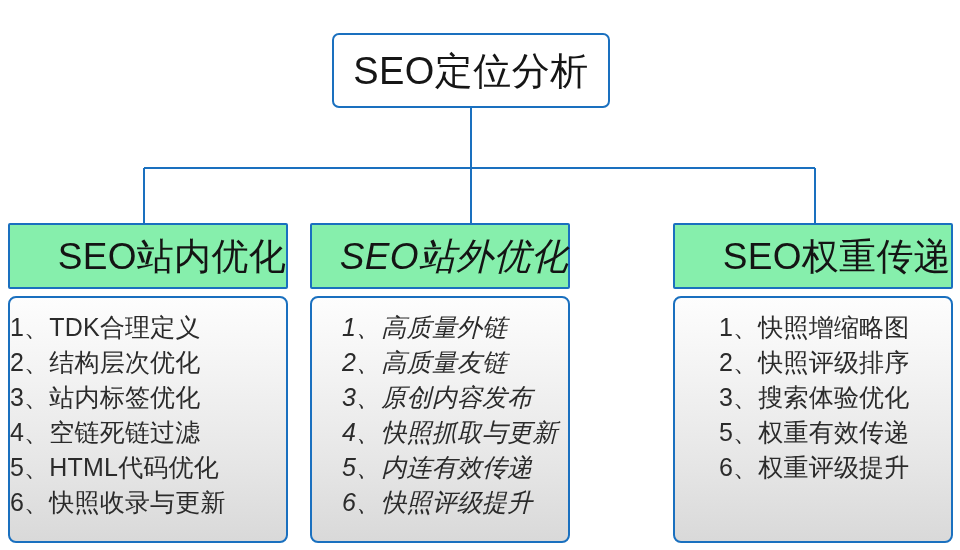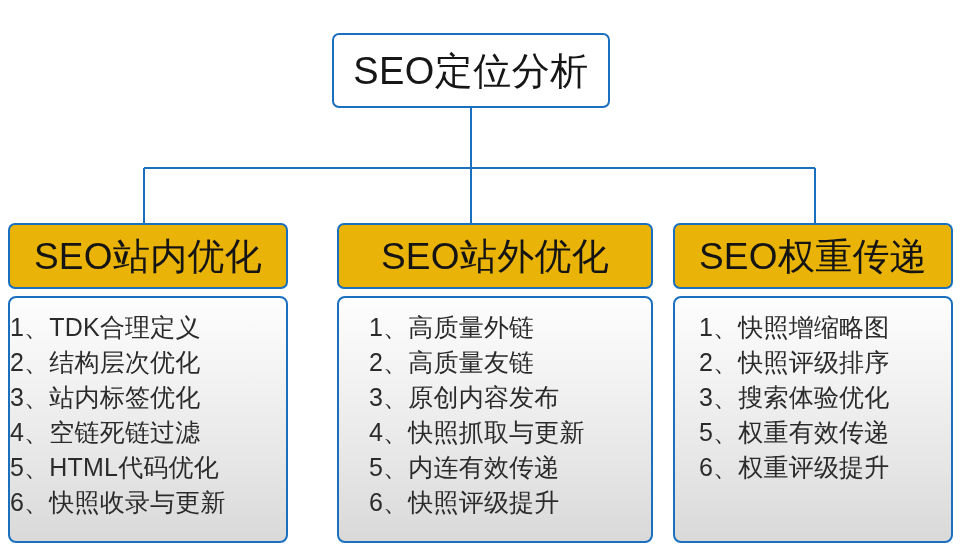--- a/index.html
+++ b/index.html
@@ -54,33 +54,33 @@
     white-space: nowrap;
   }
 
   
   .branch {
     position: absolute;
     top: 207px;
     width: 280px;
   }
   .branch-1 { left: 8px; }
-  .branch-2 { left: 337px; width: 316px; }
+  .branch-2 { left: 310px; width: 260px; font-style: italic; }
   .branch-3 { left: 673px; width: 280px; }
 
   .branch-header {
     box-sizing: border-box;
     width: 100%;
     height: 66px;
     border: 2px solid #1a70bf;
-    border-radius: 7px;
-    background: #eab308;
+    border-radius: 2px;
+    background: #86efac;
     display: flex;
     align-items: center;
-    justify-content: center;
+    justify-content: flex-end;
   }
   .branch-header-label {
     font-size: 37px;
     color: #141414;
     line-height: 1;
     white-space: nowrap;
     letter-spacing: 0.3px;
   }
 
   .branch-body {
@@ -107,21 +107,21 @@
   .branch-list li {
     font-size: 25px;
     color: #2b2b2b;
     line-height: 35px;
     height: 35px;
     white-space: nowrap;
     text-align: left;
     letter-spacing: 0.2px;
   }
   .branch-2 .branch-list li { padding-left: 30px; }
-  .branch-3 .branch-list li { padding-left: 24px; }
+  .branch-3 .branch-list li { padding-left: 44px; }
 </style>
 </head>
 <body>
 
 <div id="canvas">
 
   <svg id="connectors" viewBox="0 0 960 550" width="960" height="550" xmlns="http://www.w3.org/2000/svg">
     <g stroke="#1a70bf" stroke-width="2" fill="none" shape-rendering="crispEdges">
       <line x1="471" y1="92" x2="471" y2="152"></line>
       <line x1="144" y1="152" x2="815" y2="152"></line>

